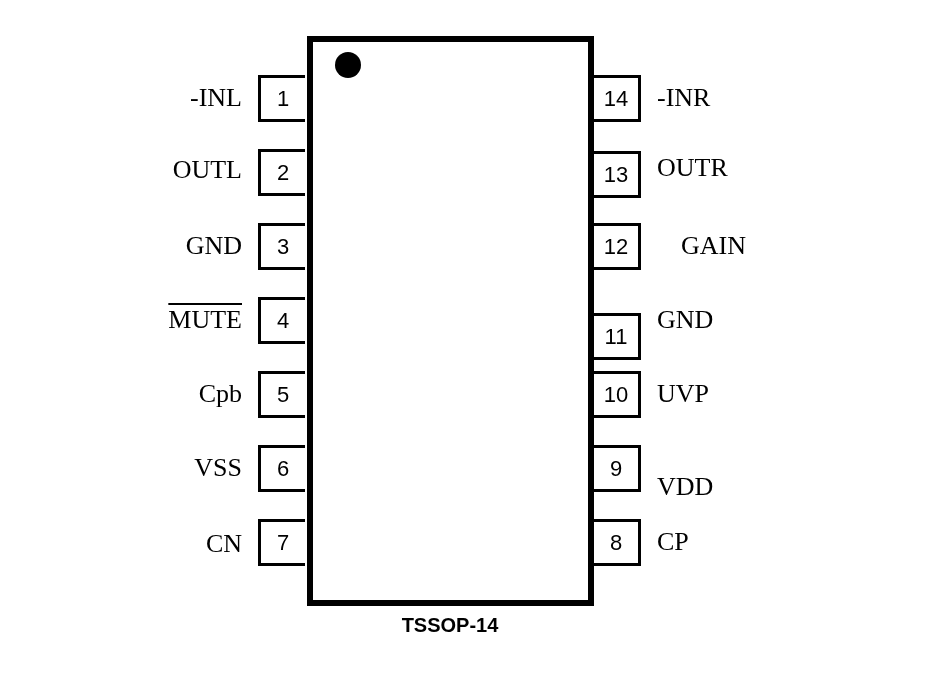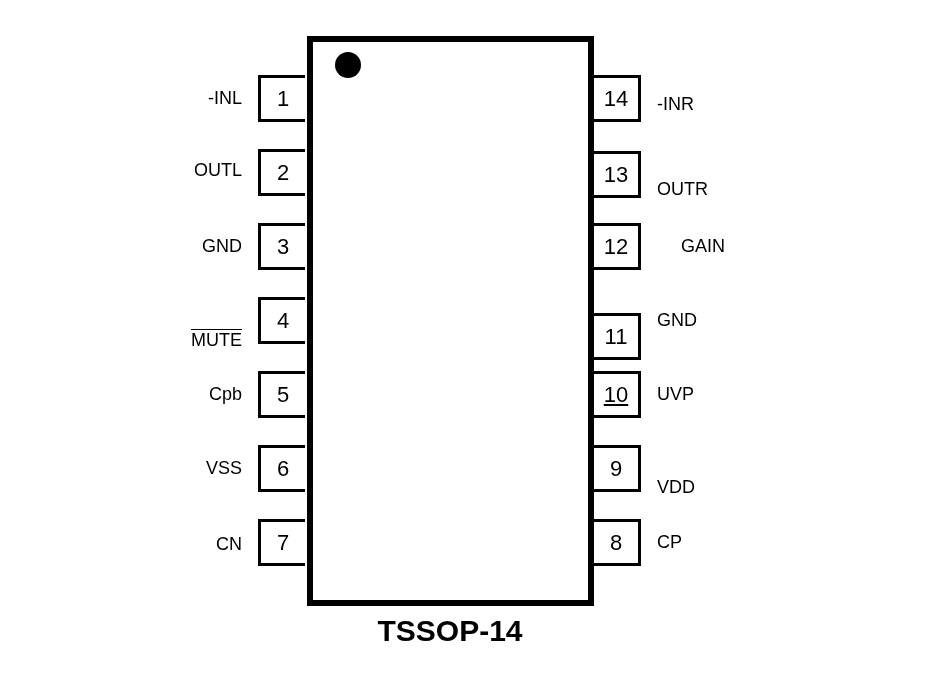--- a/index.html
+++ b/index.html
@@ -2,25 +2,25 @@
 <html><head>
 <meta charset="utf-8">
 <style>
   html,body{margin:0;padding:0;background:#fff;}
   body{width:942px;height:687px;position:relative;overflow:hidden;font-family:"Liberation Sans",sans-serif;color:#000;}
   .body{position:absolute;left:307px;top:36px;width:275px;height:558px;border:6px solid #000;background:#fff;}
   .dot{position:absolute;left:335px;top:52px;width:26px;height:26px;border-radius:50%;background:#000;}
   .pin{position:absolute;width:44px;height:41px;border:3px solid #000;background:#fff;box-sizing:content-box;display:flex;align-items:center;justify-content:center;font-size:22px;}
   .pin.l{left:258px;border-right:none;}
   .pin.r{left:594px;border-left:none;}
-  .lbl{position:absolute;font-size:18px;line-height:26px;}
+  .lbl{position:absolute;font-size:26px;line-height:26px;font-family:Liberation Serif, serif;}
   .lbl.l{right:700px;text-align:right;}
   .lbl.r{left:657px;}
-  .over{text-decoration:overline;margin-top:20px;}
-  .pkg{position:absolute;left:0;width:900px;top:614px;text-align:center;font-weight:bold;font-size:30px;}
+  .over{text-decoration:overline;}
+  .pkg{position:absolute;left:0;width:900px;top:614px;text-align:center;font-weight:bold;font-size:20px;}
 </style>
 </head>
 <body>
 
 <div class="body"></div>
 <div class="dot"></div>
 <div id="pins">
     <div class="pin l" style="top: 75px;">
       <span>1</span>
     </div>
@@ -45,34 +45,34 @@
       <span>6</span>
     </div>
     <div class="lbl l" style="top: 455px;">VSS</div>
     <div class="pin l" style="top: 519px;">
       <span>7</span>
     </div>
     <div class="lbl l" style="top: 531px;">CN</div>
     <div class="pin r" style="top: 75px;">
       <span>14</span>
     </div>
-    <div class="lbl r" style="top: 91px;">-INR</div>
+    <div class="lbl r" style="top: 85px;">-INR</div>
     <div class="pin r" style="top: 151px;">
       <span>13</span>
     </div>
-    <div class="lbl r" style="top: 176px;">OUTR</div>
+    <div class="lbl r" style="top: 155px;">OUTR</div>
     <div class="pin r" style="top: 223px; align-items: center;">
       <span>12</span>
     </div>
     <div class="lbl r" style="top: 233px; margin-left: 24px;">GAIN</div>
     <div class="pin r" style="top: 313px;">
       <span>11</span>
     </div>
     <div class="lbl r" style="top: 307px;">GND</div>
-    <div class="pin r" style="top: 371px; text-decoration: underline;">
+    <div class="pin r" style="top: 371px;">
       <span>10</span>
     </div>
     <div class="lbl r" style="top: 381px;">UVP</div>
     <div class="pin r" style="top: 445px;">
       <span>9</span>
     </div>
     <div class="lbl r" style="top: 474px;">VDD</div>
     <div class="pin r" style="top: 519px;">
       <span>8</span>
     </div>

